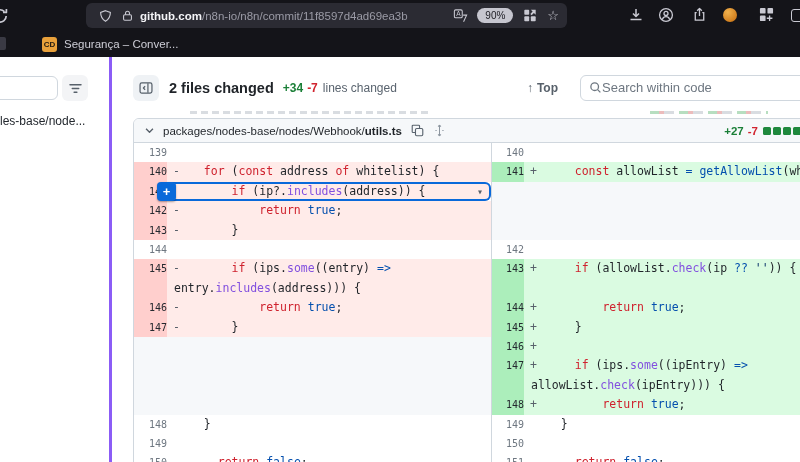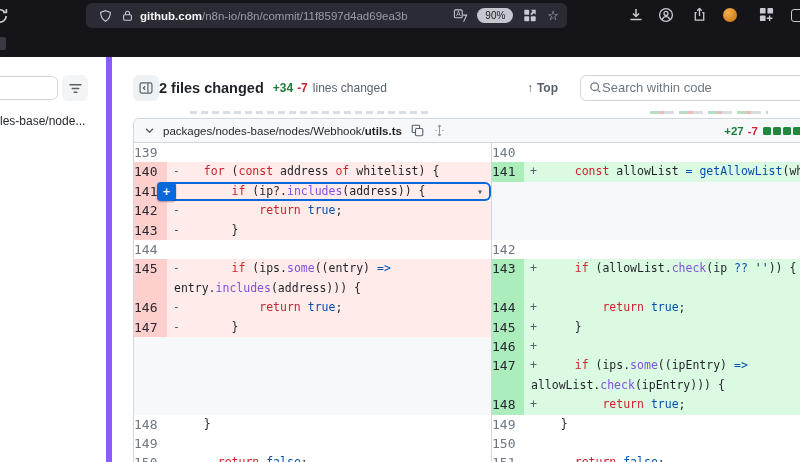--- a/index.html
+++ b/index.html
@@ -27,33 +27,33 @@
     border:1.5px solid #c9c9d2; border-radius:3px; }
   .tabrow { position:relative; height:26px; }
   .tab-partial { position:absolute; left:-3px; top:6px; width:9px; height:13px; background:#3a3a44; border-radius:2px; }
   .tab { position:absolute; left:42px; top:0; display:flex; align-items:center; height:26px; }
   .favicon { width:15px; height:15px; border-radius:3px; background:#e9a13b; color:#201a10;
     font-size:8px; font-weight:bold; display:flex; align-items:center; justify-content:center; }
   .tab-title { margin-left:7px; font-size:11.5px; color:#cdcdd6; white-space:nowrap; }
 
   
   .page { position:absolute; top:57px; left:0; width:800px; height:405px; background:#fff; }
-  .filetree { position:absolute; left:0; top:0; width:112px; height:100%; border-right:6px solid #8b5cf6;padding-left:20px; }
+  .filetree { position:absolute; left:0; top:0; width:112px; height:100%; border-right:3px solid #8b5cf6;padding-left:20px; }
   .filter-input { position:absolute; left:-28px; top:19px; width:86px; height:24px;
     border:1px solid #d0d7de; border-radius:6px; background:#fff; font-size:12px; padding:0 6px; }
   .filter-btn { position:absolute; left:62px; top:18px; width:26px; height:26px; border:0;
     background:#f3f4f6; border-radius:6px; display:flex; align-items:center; justify-content:center; cursor:pointer; }
   .tree-item { position:absolute; left:0; top:57px; width:110px; font-size:12px; color:#24292f;
     white-space:nowrap; overflow:hidden; }
 
   .main { position:absolute; left:113px; top:0; width:687px; height:100%; }
   .diff-header { position:relative; height:61px; display:flex; align-items:center; padding-left:20px; background:#fff; }
   .icon-btn { width:26px; height:26px; border:0; border-radius:6px; background:#eff2f5;
     display:flex; align-items:center; justify-content:center; cursor:pointer; flex:0 0 auto; }
-  .files-title { font-size:14.5px; font-weight:bold; color:#1f2328; margin-left:0; }
+  .files-title { font-size:14.5px; font-weight:bold; color:#1f2328; margin-left:10px; }
   .adds { color:var(--c-addition); font-size:12px; font-weight:bold; margin-left:9px; }
   .dels { color:var(--c-deletion); font-size:12px; font-weight:bold; margin-left:4px; }
   .lines-label { color:#59636e; font-size:12px; margin-left:5px; }
   .top-link { display:flex; align-items:center; margin-left:auto; color:#57606a; font-size:12px;
     font-weight:bold; cursor:pointer; }
   .top-arrow { font-size:12px; margin-right:4px; font-weight:normal; }
   .search-box { display:flex; align-items:center; margin-left:22px; margin-right:-8px; width:228px; height:26px;
     border:1px solid #d0d7de; border-radius:6px; background:#fff; padding:0 8px; flex:0 0 auto; }
   .search-box input { border:0; outline:0; font-size:13px; width:160px; color:#1f2328; }
   .search-box input::placeholder { color:#6e7781; }
@@ -74,21 +74,21 @@
   .mini-ico { margin-left:9px; color:#59636e; display:flex; cursor:pointer; }
   .fh-right { margin-left:auto; display:flex; align-items:center; }
   .fadds { color:var(--c-addition); font-size:11.5px; font-weight:bold; }
   .fdels { color:var(--c-deletion); font-size:11.5px; font-weight:bold; margin:0 5px 0 4px; }
   .blocks { display:flex; gap:2px; margin-right:-5px; }
   .block { width:8px; height:8px; border-radius:1.5px; background:#1f883d; }
 
   
   .drow { display:grid; grid-template-columns:33px 324px 33px auto; }
   .gcell { font-family:"DejaVu Sans Mono", monospace; line-height:19.4px; }
-  .num { font-size:13px; text-align:left; color:#6e7781; cursor:pointer; }
+  .num { font-size:10px; text-align:right; color:#6e7781; cursor:pointer; }
   .num.r { border-left:1px solid var(--c-border); }
   .code { font-size:11.5px; color:var(--c-code-text); white-space:pre; padding-left:6px; position:relative; overflow:visible; }
   .marker { display:inline-block; width:17px; color:#57606a; }
   .t-ctx { background:#fff; }
   .num.t-del { background:var(--c-del-num-bg); color:#24292f; }
   .code.t-del { background:var(--c-del-row-bg); }
   .num.t-add { background:var(--c-add-num-bg); color:#24292f; }
   .code.t-add { background:var(--c-add-row-bg); }
   .t-empty { background:var(--c-empty-bg); }
   .code.hover { background:var(--c-del-row-bg); box-shadow:inset 0 0 0 2px var(--c-accent);
@@ -173,20 +173,24 @@
           <rect x="1" y="1" width="6" height="6" rx="1"></rect>
             <rect x="9" y="1" width="6" height="6" rx="1"></rect>
           <rect x="1" y="9" width="6" height="6" rx="1"></rect>
             <path d="M12 9v2.3h2.3v1.4H12V15h-1.4v-2.3H8.3v-1.4h2.3V9z"></path>
         </svg>
       </span>
       <span class="edge-partial"></span>
     </div>
     <div class="tabrow">
       <span class="tab-partial"></span>
+      <div class="tab">
+        <span class="favicon">CD</span>
+        <span class="tab-title">Segurança – Conver...</span>
+      </div>
     </div>
   </div>
 
   <div class="page">
 
     <aside class="filetree">
       <input class="filter-input" style="">
       <button class="filter-btn">
         <svg width="13" height="11" viewBox="0 0 14 12" stroke="#57606a" stroke-width="1.6" stroke-linecap="round">
           <path d="M1 2h12M3.5 6h7M5.5 10h3"></path>

